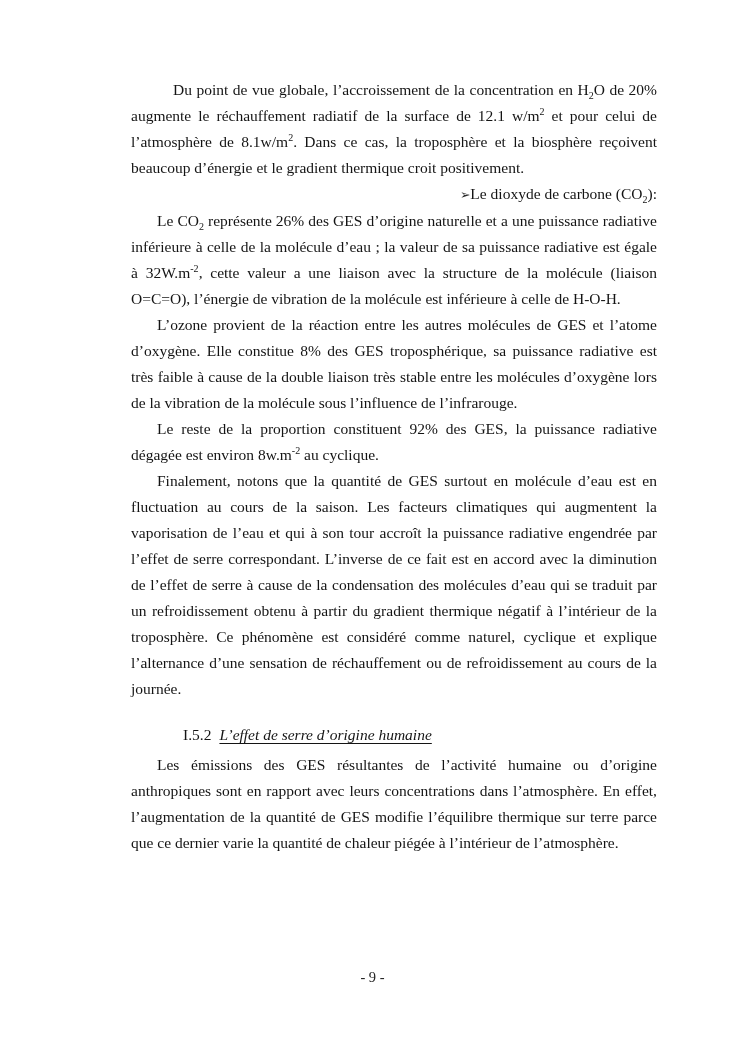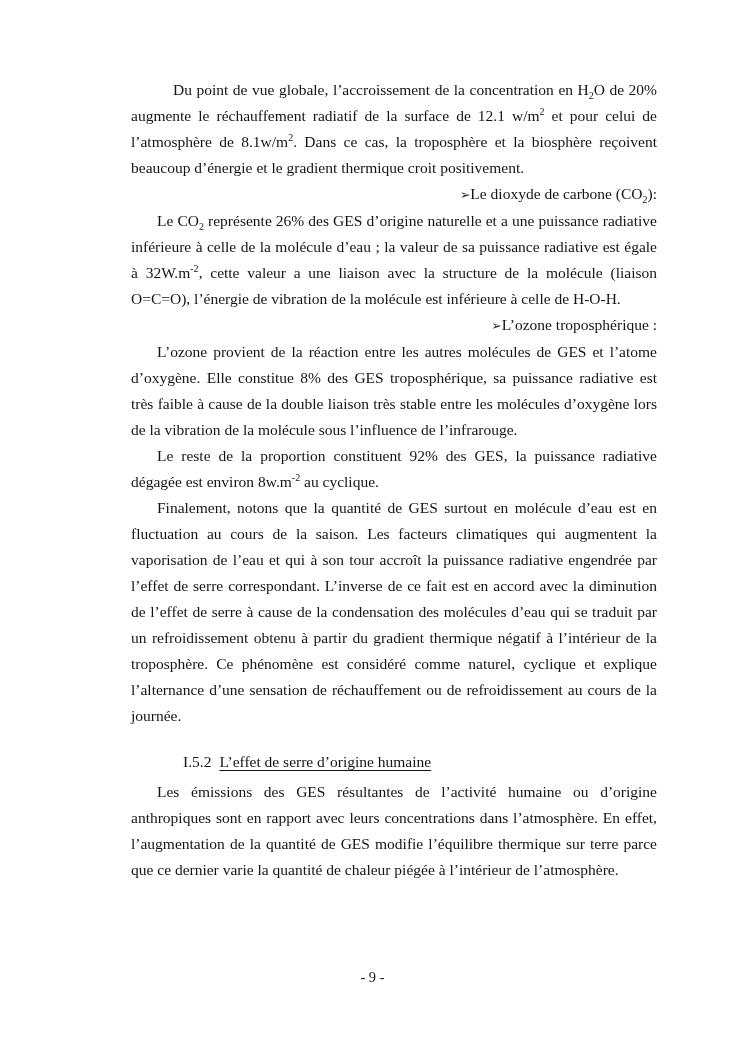--- a/index.html
+++ b/index.html
@@ -54,20 +54,21 @@
   .heading {
     margin-top: 20px;
     margin-bottom: 4px;
     padding-left: 52px;
     text-align: left;
   }
   .heading .title {
     text-decoration: underline;
     text-underline-offset: 3px;
     margin-left: 8px;
+    font-style: italic;
   }
   .footer {
     position: absolute;
     top: 966px;
     left: 0;
     width: 745px;
     text-align: center;
     font-size: 14.5px;
     line-height: 22px;
     color: #222;
@@ -79,21 +80,20 @@
 <div class="page">
   <div class="content">
 
 
     <p class="indent-lg"><span>Du point de vue globale, l’accroissement de la concentration en H</span><sub>2</sub><span>O de 20% augmente le réchauffement radiatif de la surface de 12.1 w/m</span><sup>2</sup><span> et pour celui de l’atmosphère de 8.1w/m</span><sup>2</sup><span>. Dans ce cas, la troposphère et la biosphère reçoivent beaucoup d’énergie et le gradient thermique croit positivement.</span></p>
 
     <p class="bullet"><span class="marker">➢</span><span>Le dioxyde de carbone (CO</span><sub>2</sub><span>):</span></p>
 
     <p><span class="lead-indent" style="display:inline-block;width:26px;"></span><span>Le CO</span><sub>2</sub><span> représente 26% des GES d’origine naturelle et a une puissance radiative inférieure à celle de la molécule d’eau ; la valeur de sa puissance radiative est égale à 32W.m</span><sup>-2</sup><span>, cette valeur a une liaison avec la structure de la molécule (liaison O=C=O), l’énergie de vibration de la molécule est inférieure à celle de H-O-H.</span></p>
 
-    <p class="bullet"><span class="marker">➢</span><span>L’ozone troposphérique :</span></p>
 
     <p class="indent-sm"><span>L’ozone provient de la réaction entre les autres molécules de GES et l’atome d’oxygène. Elle constitue 8% des GES troposphérique, sa puissance radiative est très faible à cause de la double liaison très stable entre les molécules d’oxygène lors de la vibration de la molécule sous l’influence de l’infrarouge.</span></p>
 
 
     <p class="indent-sm"><span>Le reste de la proportion constituent 92% des GES, la puissance radiative dégagée est environ  8w.m</span><sup>-2</sup><span> au cyclique.</span></p>
 
     <p class="indent-sm"><span>Finalement, notons que la quantité de GES surtout en molécule d’eau est en fluctuation au cours de la saison. Les facteurs climatiques qui augmentent la vaporisation de l’eau et qui à son tour accroît la puissance radiative engendrée par l’effet de serre correspondant. L’inverse de ce fait est en accord avec la diminution de l’effet de serre à cause de la condensation des molécules d’eau qui se traduit par un refroidissement obtenu à partir du gradient thermique négatif à l’intérieur de la troposphère.  Ce phénomène est considéré comme naturel, cyclique et explique l’alternance d’une sensation de réchauffement ou de refroidissement au cours de la journée.</span></p>
 
     <p class="heading"><span>I.5.2</span><span class="title">L’effet de serre d’origine humaine</span></p>
 

